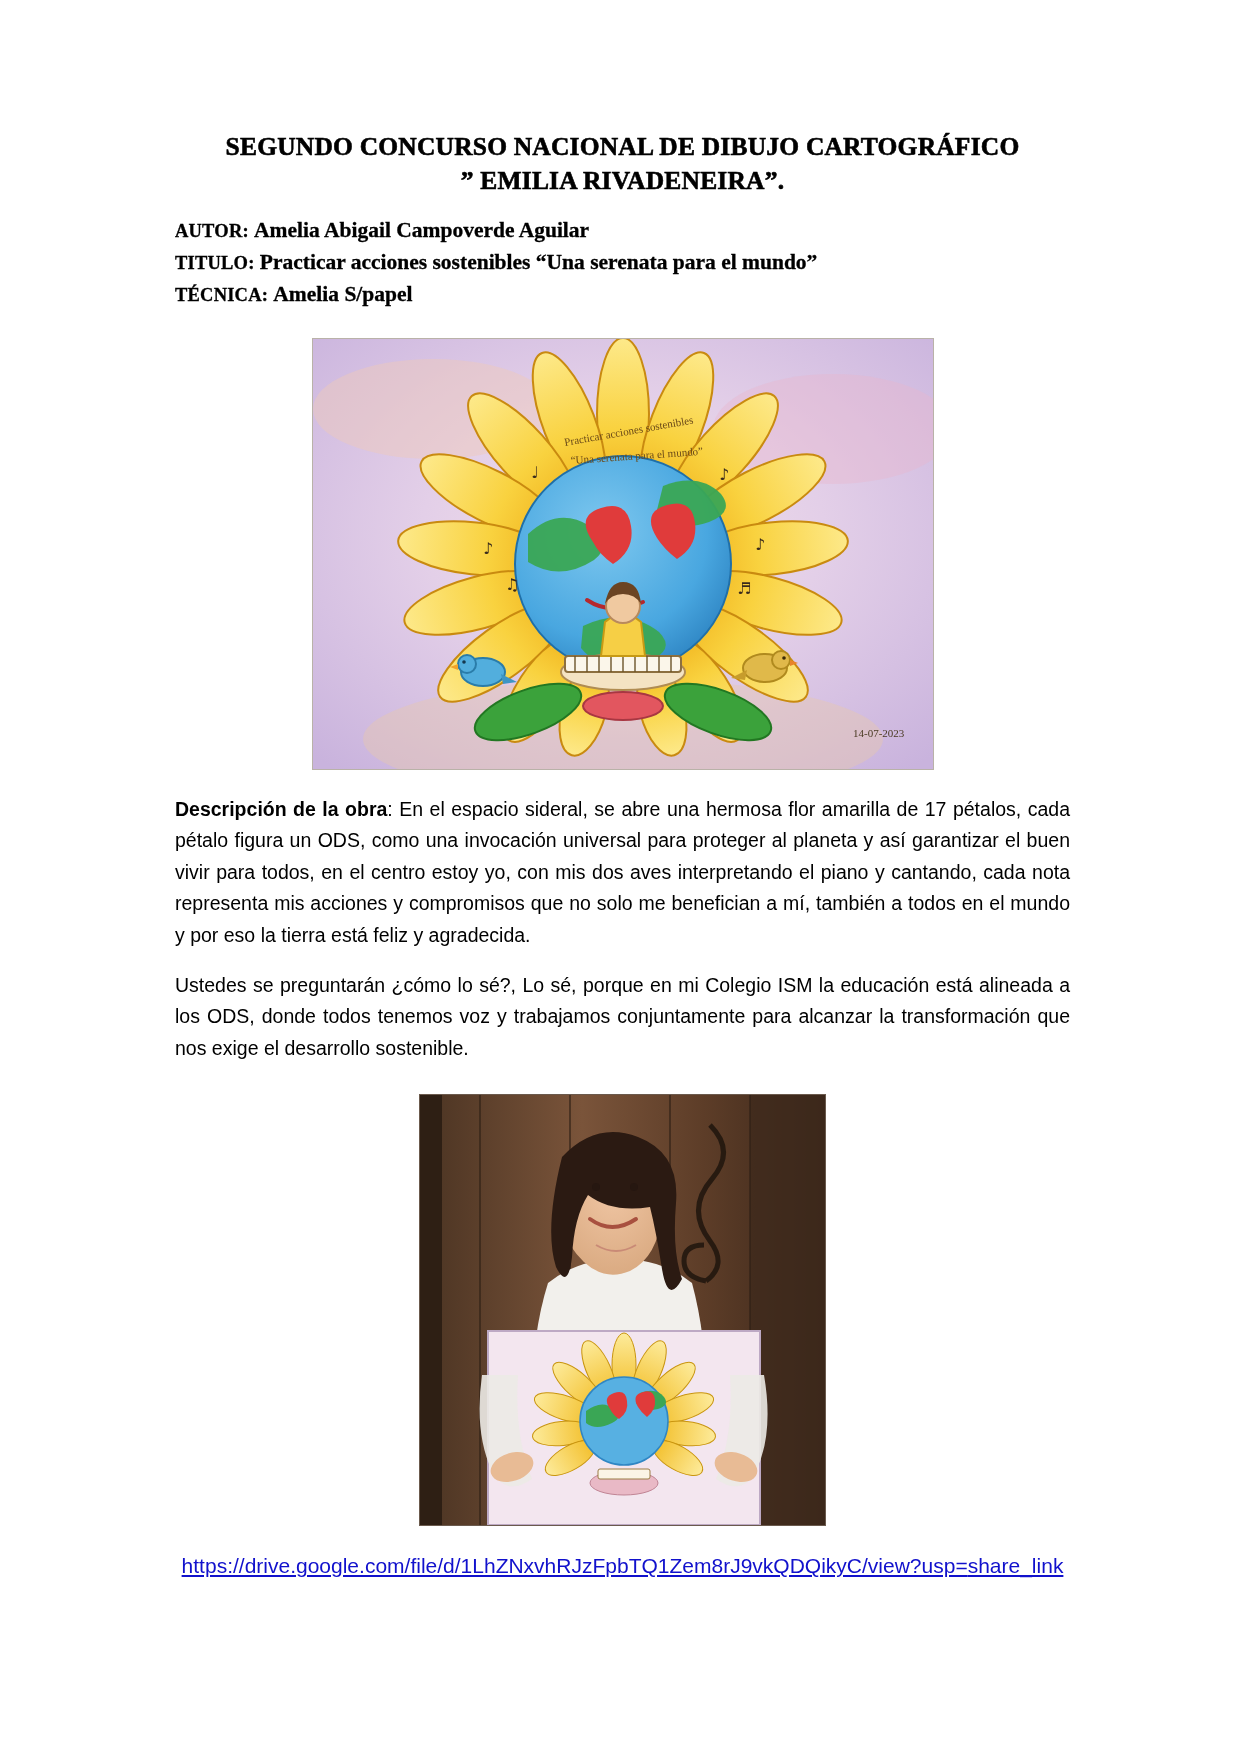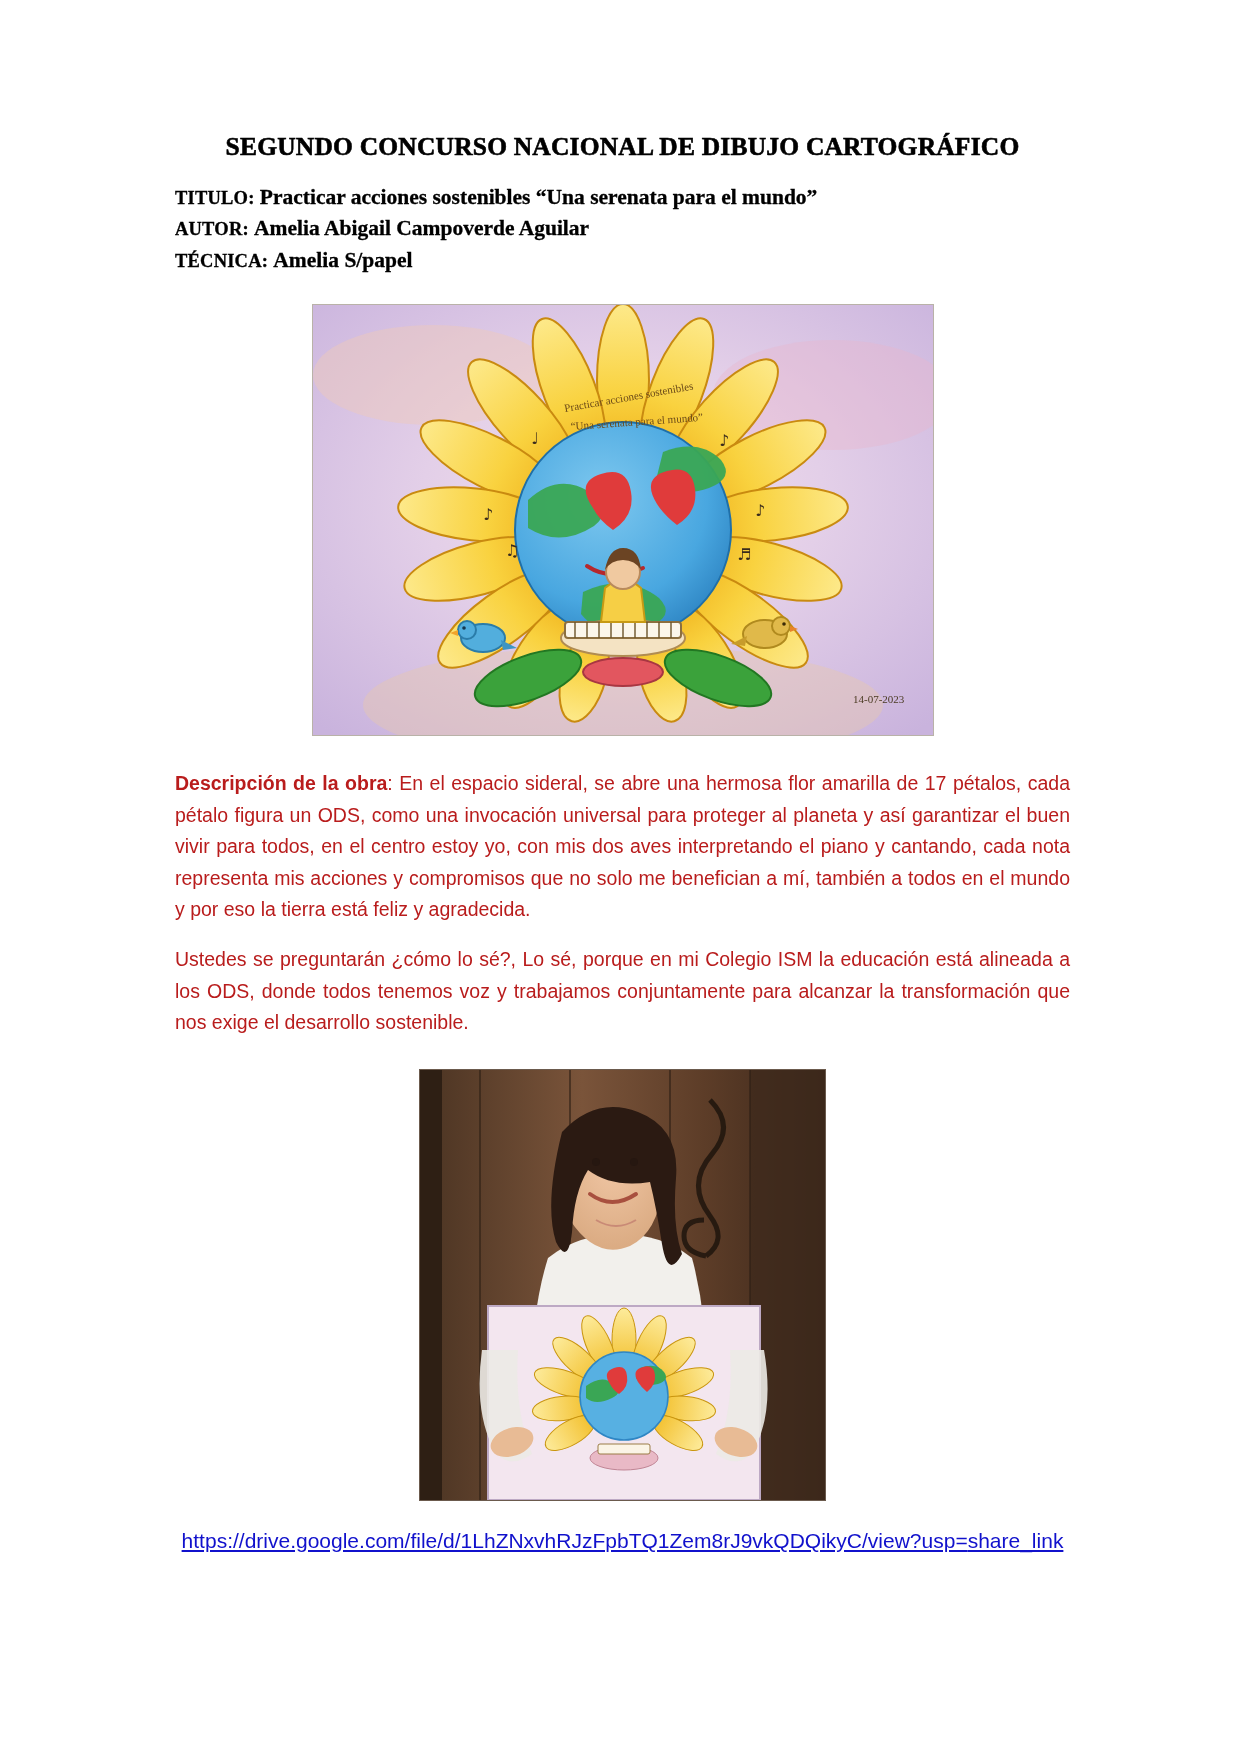--- a/index.html
+++ b/index.html
@@ -88,26 +88,26 @@
     width: 405px;
     height: 430px;
     position: relative;
     overflow: hidden;
     background: #3b2a22;
     border: 1px solid #6b5a4d;
   }
 
   
   .body-text {
-    margin-top: 32px;
+    margin-top: 24px;
     font-family: "Liberation Sans", sans-serif;
     font-size: 19.5px;
     line-height: 1.62;
     text-align: justify;
-    color: #b91c1c;
+    color: #000000;
   }
   .body-text p { margin: 0 0 18px 0; }
   .body-text p:last-child { margin-bottom: 0; }
   .bold { font-weight: bold; }
 
   .link-wrap {
     margin-top: 26px;
     text-align: center;
     font-family: Liberation Sans, sans-serif;
     font-size: 21px;
@@ -120,30 +120,31 @@
   }
 </style>
 </head>
 <body>
 
 <div class="page">
   <div class="content">
 
     <h1 class="doc-title">
       <span>SEGUNDO CONCURSO NACIONAL DE DIBUJO CARTOGRÁFICO</span>
+      <span class="line2">” EMILIA RIVADENEIRA”.</span>
     </h1>
 
     <div class="meta">
+      <div class="meta-row">
+        <span class="meta-label">AUTOR:</span>
+        <span class="meta-value">Amelia Abigail Campoverde Aguilar</span>
+      </div>
       <div class="meta-row">
         <span class="meta-label">TITULO:</span>
         <span class="meta-value">Practicar acciones sostenibles “Una serenata para el mundo”</span>
-      </div>
-      <div class="meta-row">
-        <span class="meta-label">AUTOR:</span>
-        <span class="meta-value">Amelia Abigail Campoverde Aguilar</span>
       </div>
       <div class="meta-row">
         <span class="meta-label">TÉCNICA:</span>
         <span class="meta-value">Amelia S/papel</span>
       </div>
     </div>
 
     <div class="artwork-wrap">
       <div class="artwork">
         <svg viewBox="0 0 620 430" width="620" height="430" preserveAspectRatio="none">

